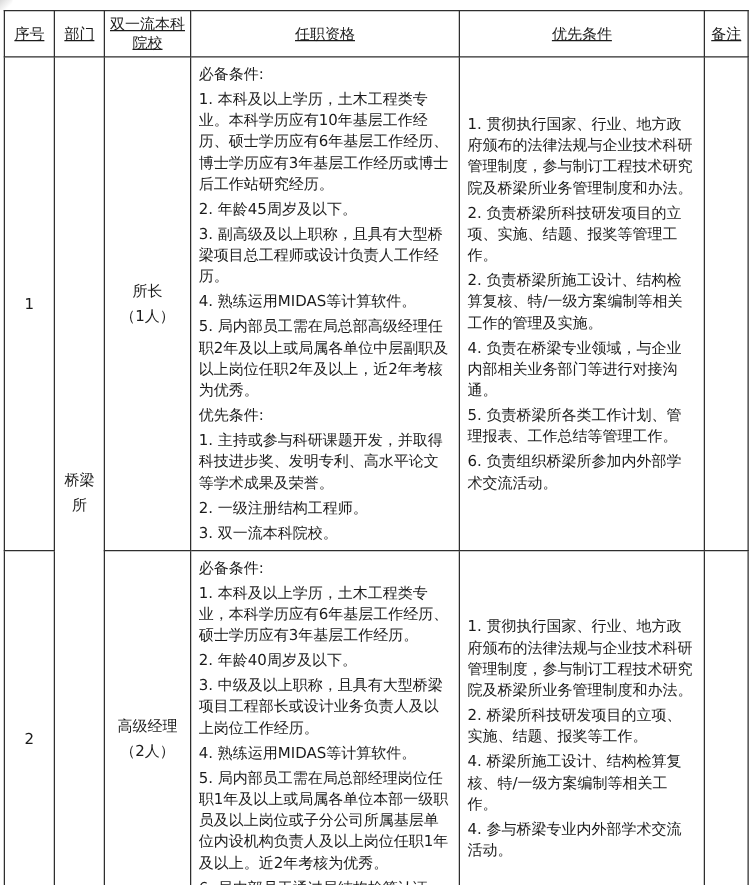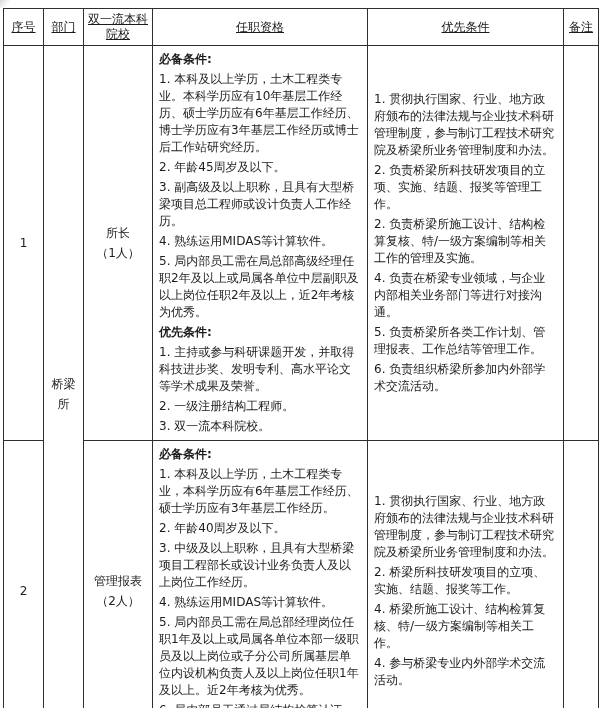--- a/index.html
+++ b/index.html
@@ -19,21 +19,21 @@
     word-break:break-all;
   }
   thead tr{height:37px;text-decoration:underline;}
   th{font-weight:normal;text-align:center;line-height:15px;padding:1px 2px;}
   tr.r1{height:358px;}
   tr.r2{height:301px;}
   td.c{text-align:center;vertical-align:middle;line-height:20px;padding:1px 2px;}
   td.qual{vertical-align:top;padding:2px 6px;}
   td.duty{vertical-align:middle;padding:2px 6px;}
   .qwrap p,.duty p,.qwrap div p{margin:3px 0;line-height:17px;text-align:left;}
-  p.bold{font-weight:bold;}
+  p.bold{font-weight:normal;}
   .clip{height:294px;overflow:hidden;}
   .corner-artifact{
     position:absolute;left:0;top:0;width:10px;height:8px;
     background:linear-gradient(135deg,#d9d9d9 0%,#ffffff 70%);
   }
 </style>
 </head>
 <body>
 
 <div class="corner-artifact"></div>
@@ -91,21 +91,21 @@
             <p>4. 负责在桥梁专业领域，与企业内部相关业务部门等进行对接沟通。</p>
             <p>5. 负责桥梁所各类工作计划、管理报表、工作总结等管理工作。</p>
             <p>6. 负责组织桥梁所参加内外部学术交流活动。</p>
           </div>
       </td>
       <td class="c"></td>
     </tr>
     <tr class="r2">
       <td class="c">2</td>
       <td class="c">
-        <div>管理报表</div>
+        <div>高级经理</div>
         <div>（2人）</div>
       </td>
       <td class="qual">
         <div class="qwrap clip">
           <p class="bold">必备条件:</p>
           <div>
               <p>1. 本科及以上学历，土木工程类专业，本科学历应有6年基层工作经历、硕士学历应有3年基层工作经历。</p>
               <p>2. 年龄40周岁及以下。</p>
               <p>3. 中级及以上职称，且具有大型桥梁项目工程部长或设计业务负责人及以上岗位工作经历。</p>
               <p>4. 熟练运用MIDAS等计算软件。</p>

